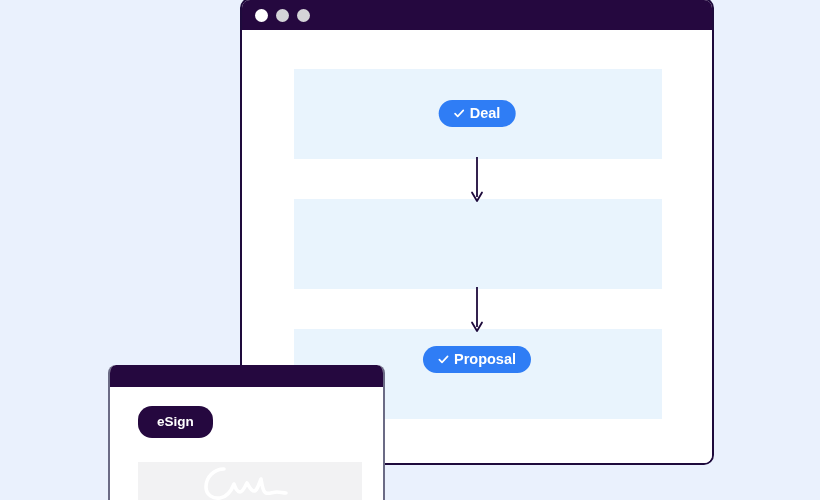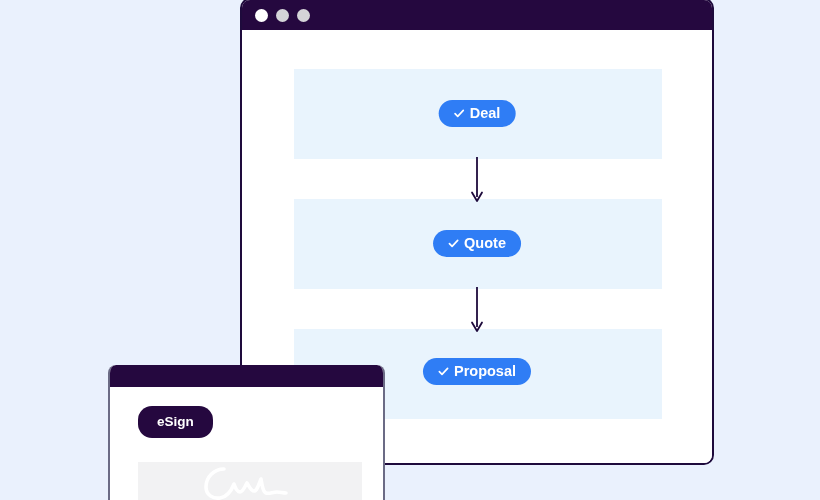--- a/index.html
+++ b/index.html
@@ -100,21 +100,21 @@
   .pill .check {
     display: block;
     width: 11px;
     height: 11px;
     flex: 0 0 auto;
   }
   .pill .check svg { display: block; width: 11px; height: 11px; }
 
   .pill-deal     { left: 50%; transform: translateX(-50%); top: 70px; }
   .pill-quote    { left: 50%; transform: translateX(-50%); top: 200px; }
-  .pill-proposal { left: 50%; transform: translateX(-50%); top: 328px; justify-content: flex-end; }
+  .pill-proposal { left: 50%; transform: translateX(-50%); top: 316px; justify-content: flex-end; }
 
   
   .arrow {
     position: absolute;
     left: 50%;
     transform: translateX(-50%);
     width: 16px;
     height: 46px;
   }
   .arrow svg { display: block; width: 16px; height: 46px; }
@@ -225,28 +225,20 @@
 
       <div class="pill pill-deal">
         <span class="check">
           <svg viewBox="0 0 12 12" xmlns="http://www.w3.org/2000/svg">
             <path d="M1.5 6.2 L4.4 9.2 L10.5 2.6" stroke="#ffffff" stroke-width="1.8" fill="none" stroke-linecap="round" stroke-linejoin="round"></path>
           </svg>
         </span>
         <span>Deal</span>
       </div>
 
-      <div class="pill pill-quote">
-        <span class="check">
-          <svg viewBox="0 0 12 12" xmlns="http://www.w3.org/2000/svg">
-            <path d="M1.5 6.2 L4.4 9.2 L10.5 2.6" stroke="#ffffff" stroke-width="1.8" fill="none" stroke-linecap="round" stroke-linejoin="round"></path>
-          </svg>
-        </span>
-        <span>Quote</span>
-      </div>
 
       <div class="pill pill-proposal">
         <span class="check">
           <svg viewBox="0 0 12 12" xmlns="http://www.w3.org/2000/svg">
             <path d="M1.5 6.2 L4.4 9.2 L10.5 2.6" stroke="#ffffff" stroke-width="1.8" fill="none" stroke-linecap="round" stroke-linejoin="round"></path>
           </svg>
         </span>
         <span>Proposal</span>
       </div>
 

